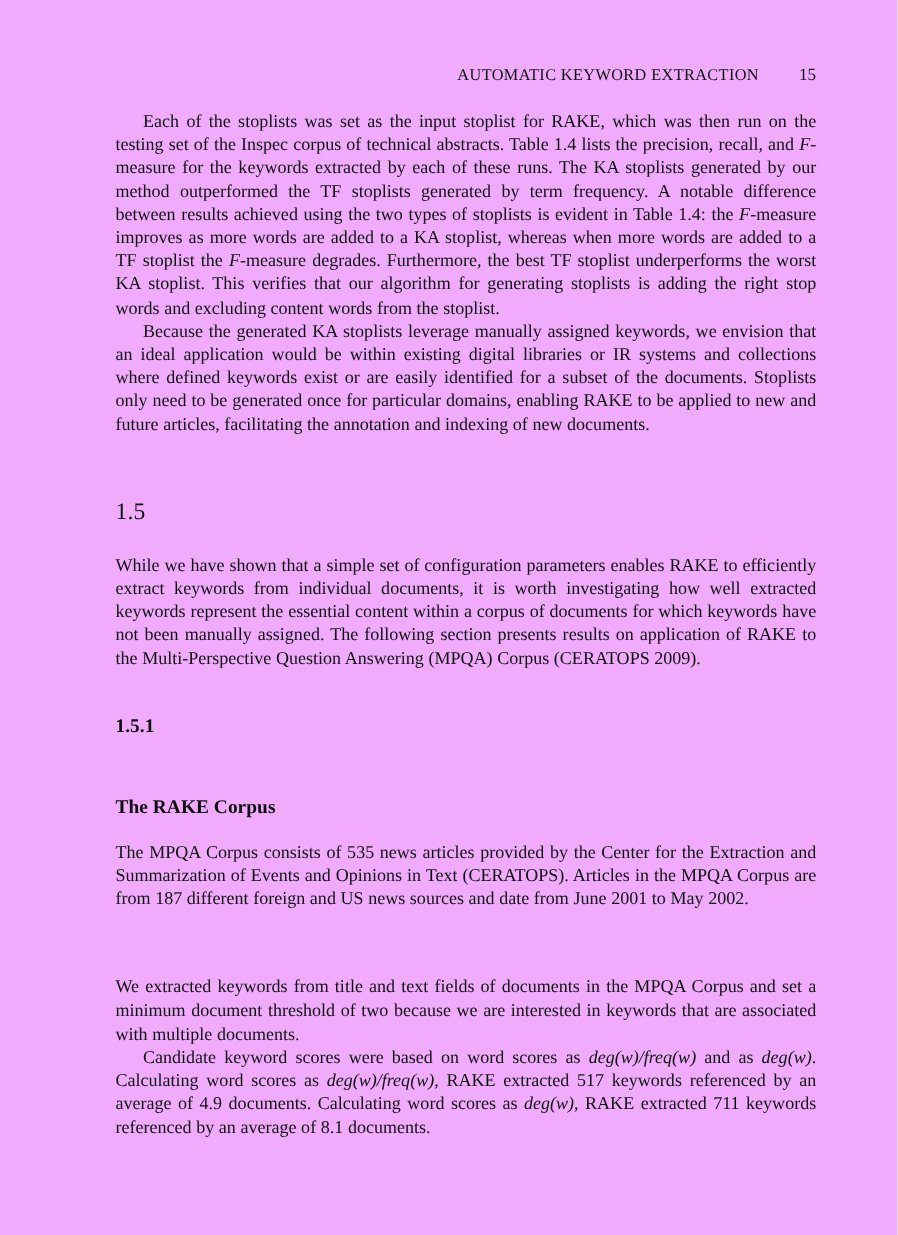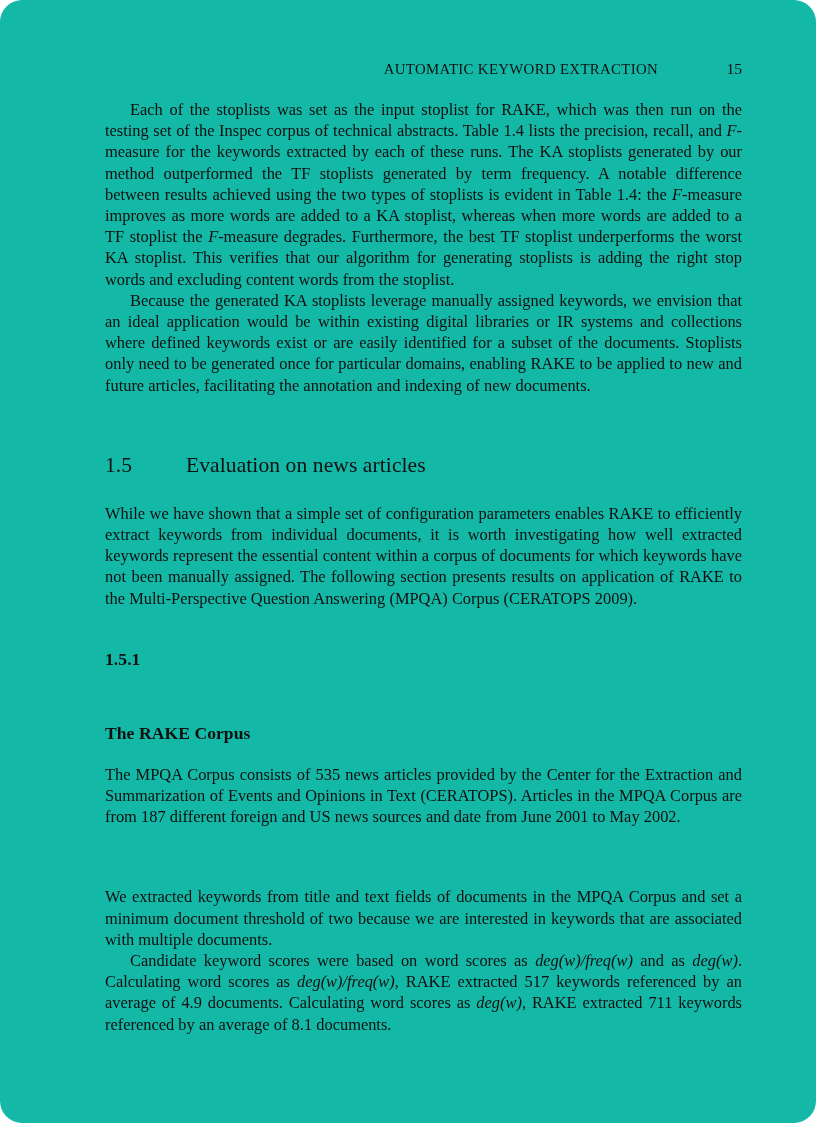--- a/index.html
+++ b/index.html
@@ -5,26 +5,25 @@
 <style>
   html, body {
     margin: 0;
     padding: 0;
     background: #ffffff;
   }
   .page {
     position: relative;
     width: 816px;
     height: 1123px;
-    background: #14b8a6;
+    background: #f0abfc;
     margin: 0 auto;
     overflow: hidden;
     font-family: "Liberation Serif", "DejaVu Serif", serif;
     color: #101010;
-    border-radius: 22px;
     -webkit-font-smoothing: antialiased;
   }
   .content {
     position: absolute;
     left: 105px;
     top: 60px;
     width: 637px;
   }
 
   
@@ -39,21 +38,20 @@
   }
   .running-head .rh-title {
     text-transform: uppercase;
     white-space: nowrap;
   }
   .running-head .rh-folio {
     width: 52px;
     text-align: right;
     font-size: 15.6px;
     letter-spacing: 0;
-    padding-left: 32px;
   }
 
   
   p.body {
     margin: 0;
     font-size: 16.4px;
     line-height: 21.2px;
     text-align: justify;
     text-justify: inter-word;
     hyphens: none;
@@ -110,21 +108,20 @@
       <span class="rh-folio">15</span>
     </div>
 
     <p class="body first indent lead-gap"><span>Each of the stoplists was set as the input stoplist for RAKE, which was then run on the testing set of the Inspec corpus of technical abstracts. Table 1.4 lists the precision, recall, and</span> <i>F</i><span>-measure for the keywords extracted by each of these runs. The KA stoplists generated by our method outperformed the TF stoplists generated by term frequency. A notable difference between results achieved using the two types of stoplists is evident in Table 1.4: the</span> <i>F</i><span>-measure improves as more words are added to a KA stoplist, whereas when more words are added to a TF stoplist the</span> <i>F</i><span>-measure degrades. Furthermore, the best TF stoplist underperforms the worst KA stoplist. This verifies that our algorithm for generating stoplists is adding the right stop words and excluding content words from the stoplist.</span></p>
 
     <p class="body indent">Because the generated KA stoplists leverage manually assigned keywords, we envision that an ideal application would be within existing digital libraries or IR systems and collections where defined keywords exist or are easily identified for a subset of the documents. Stoplists only need to be generated once for particular domains, enabling RAKE to be applied to new and future articles, facilitating the annotation and indexing of new documents.</p>
 
     <div class="sp-head-sec-before"></div>
     <h2 class="sec">
       <span class="num">1.5</span>
-      <span class="ttl">Evaluation on news articles</span>
     </h2>
     <div class="sp-head-sec-after"></div>
 
     <p class="body first">While we have shown that a simple set of configuration parameters enables RAKE to efficiently extract keywords from individual documents, it is worth investigating how well extracted keywords represent the essential content within a corpus of documents for which keywords have not been manually assigned. The following section presents results on application of RAKE to the Multi-Perspective Question Answering (MPQA) Corpus (CERATOPS 2009).</p>
 
     <div class="sp-head-sub-before"></div>
     <h3 class="subsec">
       <span class="num">1.5.1</span>
       <span class="ttl">The RAKE Corpus</span>
     </h3>

